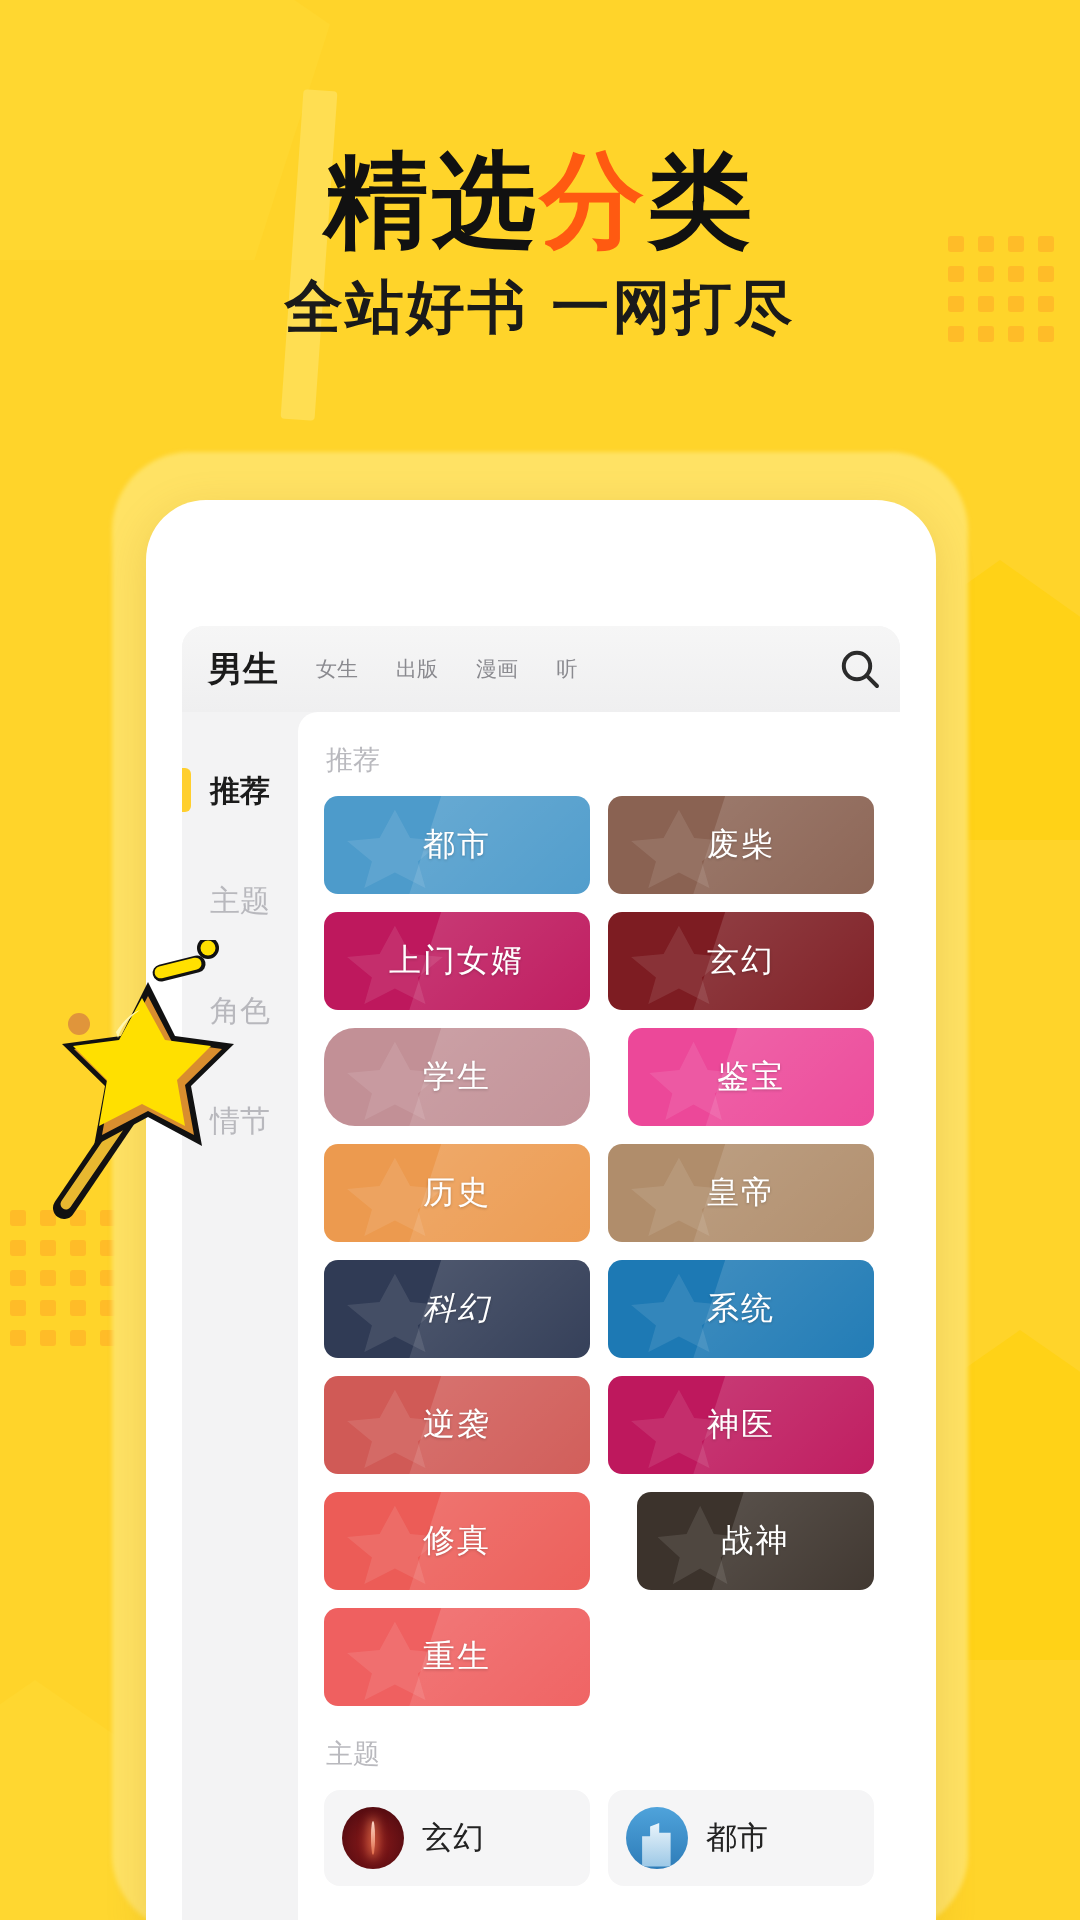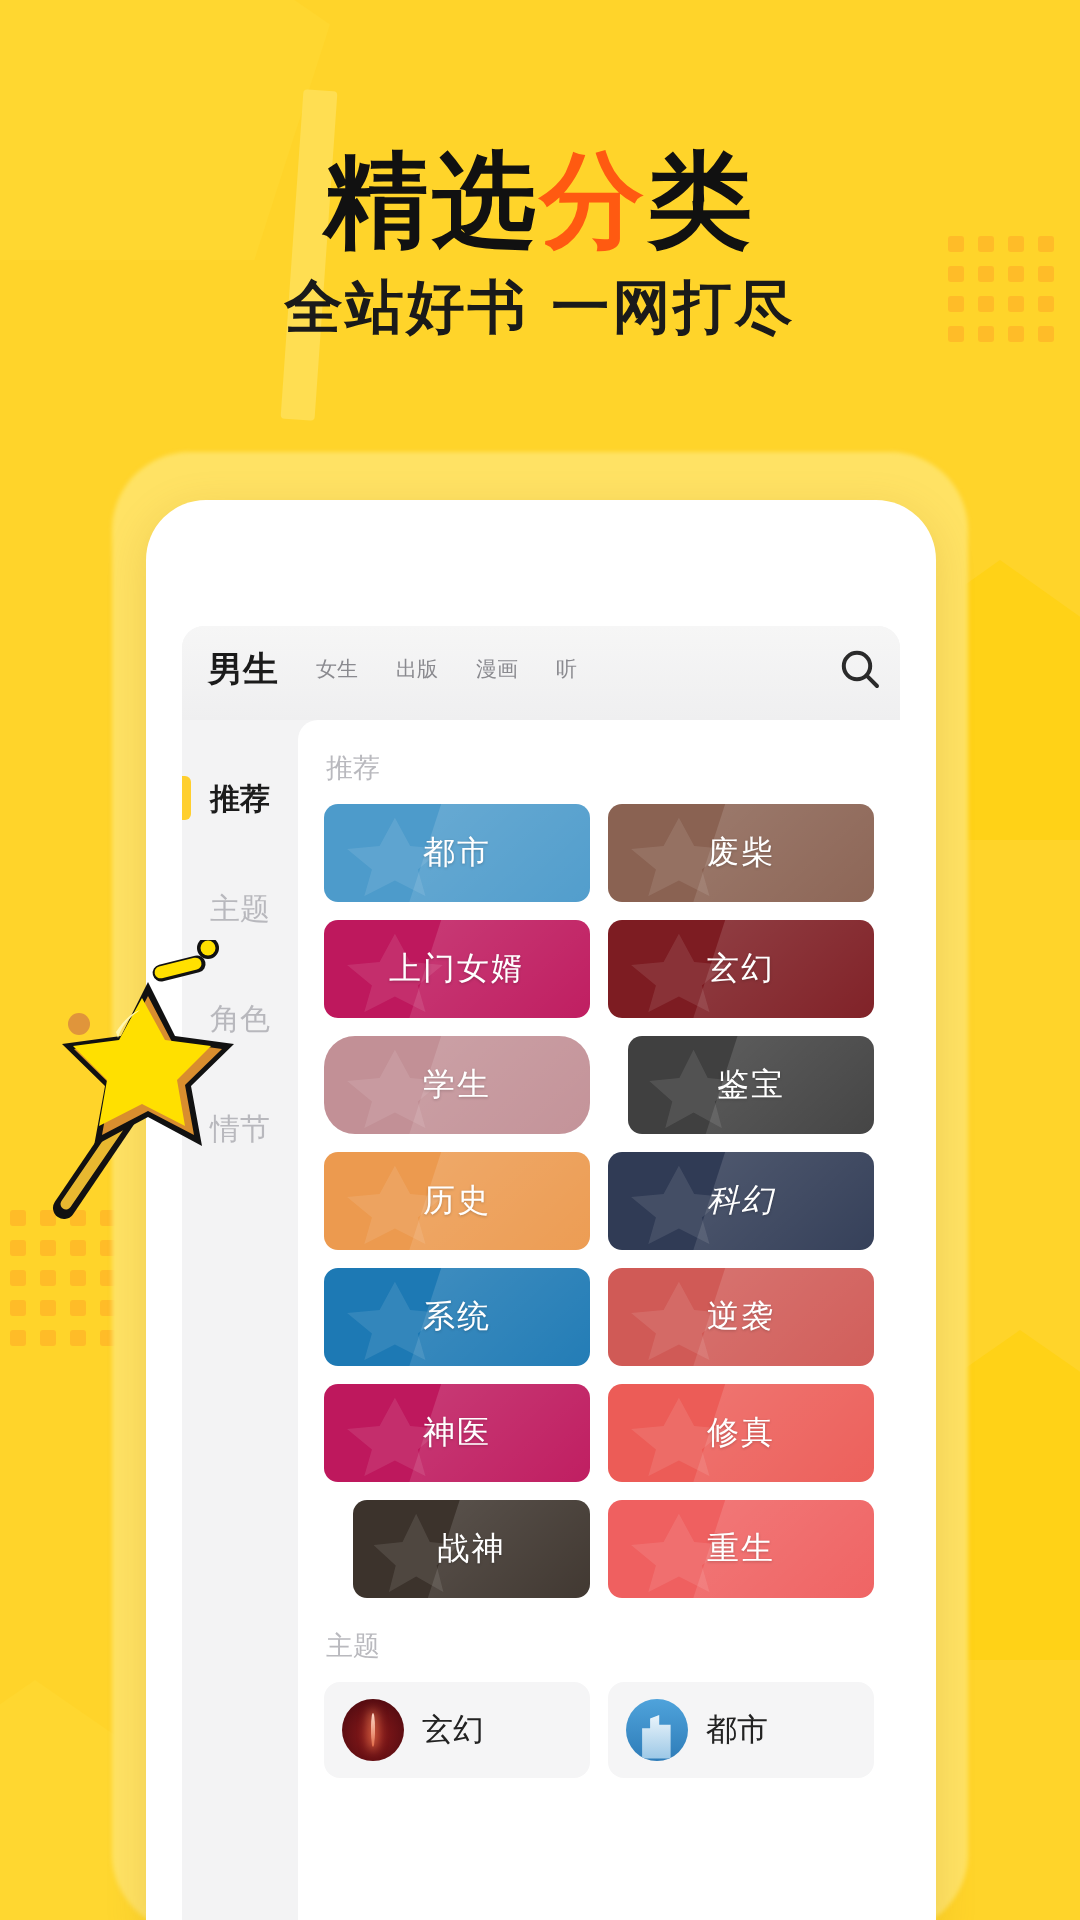--- a/index.html
+++ b/index.html
@@ -64,23 +64,24 @@
     background:#fff;border-radius:60px 60px 0 0;overflow:hidden;z-index:3;
     box-shadow:0 10px 40px rgba(160,110,0,.18);
   }
   .screen{
     position:absolute;left:36px;top:126px;right:36px;bottom:0;
     background:#F3F3F4;border-radius:22px 22px 0 0;overflow:hidden;
   }
 
   
   .tabbar{
-    height:86px;display:flex;align-items:center;padding:0 10px 8px 26px;
+    height:86px;display:flex;align-items:center;padding:0 10px 0 26px;
     background:linear-gradient(180deg,#F6F6F6 0%,#EFEFF0 100%);
     position:relative;
+    text-align:center;
   }
   .tab{
     font-size:21px;color:#8A8A8F;margin-right:38px;white-space:nowrap;
     font-family:"DejaVu Sans","Liberation Sans",sans-serif;
   }
   .tab.active{color:#1b1b1b;font-weight:bold;font-size:35px;}
   .tab.clipped{overflow:hidden;width:22px;margin-right:8px;}
   .search-btn{
     margin-left:auto;width:60px;height:60px;display:flex;align-items:center;
     justify-content:center;flex:0 0 auto;
@@ -275,29 +276,34 @@
           <div class="tile" style="background: rgb(125, 28, 34);">
             <span class="art"></span>
             <span class="sheen"></span>
             <span class="label">玄幻</span>
           </div>
           <div class="tile" style="background: rgb(194, 144, 150); border-radius: 31px;">
             <span class="art"></span>
             <span class="sheen"></span>
             <span class="label">学生</span>
           </div>
-          <div class="tile" style="background: #404040; margin-left: 20px;">
+          <div class="tile" style="background: #ec4899; margin-left: 20px;">
             <span class="art"></span>
             <span class="sheen"></span>
             <span class="label">鉴宝</span>
           </div>
           <div class="tile" style="background: rgb(236, 154, 79);">
             <span class="art"></span>
             <span class="sheen"></span>
             <span class="label">历史</span>
+          </div>
+          <div class="tile" style="background: rgb(176, 141, 107);">
+            <span class="art"></span>
+            <span class="sheen"></span>
+            <span class="label">皇帝</span>
           </div>
           <div class="tile" style="background: rgb(48, 59, 85); font-style: italic;">
             <span class="art"></span>
             <span class="sheen"></span>
             <span class="label">科幻</span>
           </div>
           <div class="tile" style="background: rgb(29, 121, 180);">
             <span class="art"></span>
             <span class="sheen"></span>
             <span class="label">系统</span>

